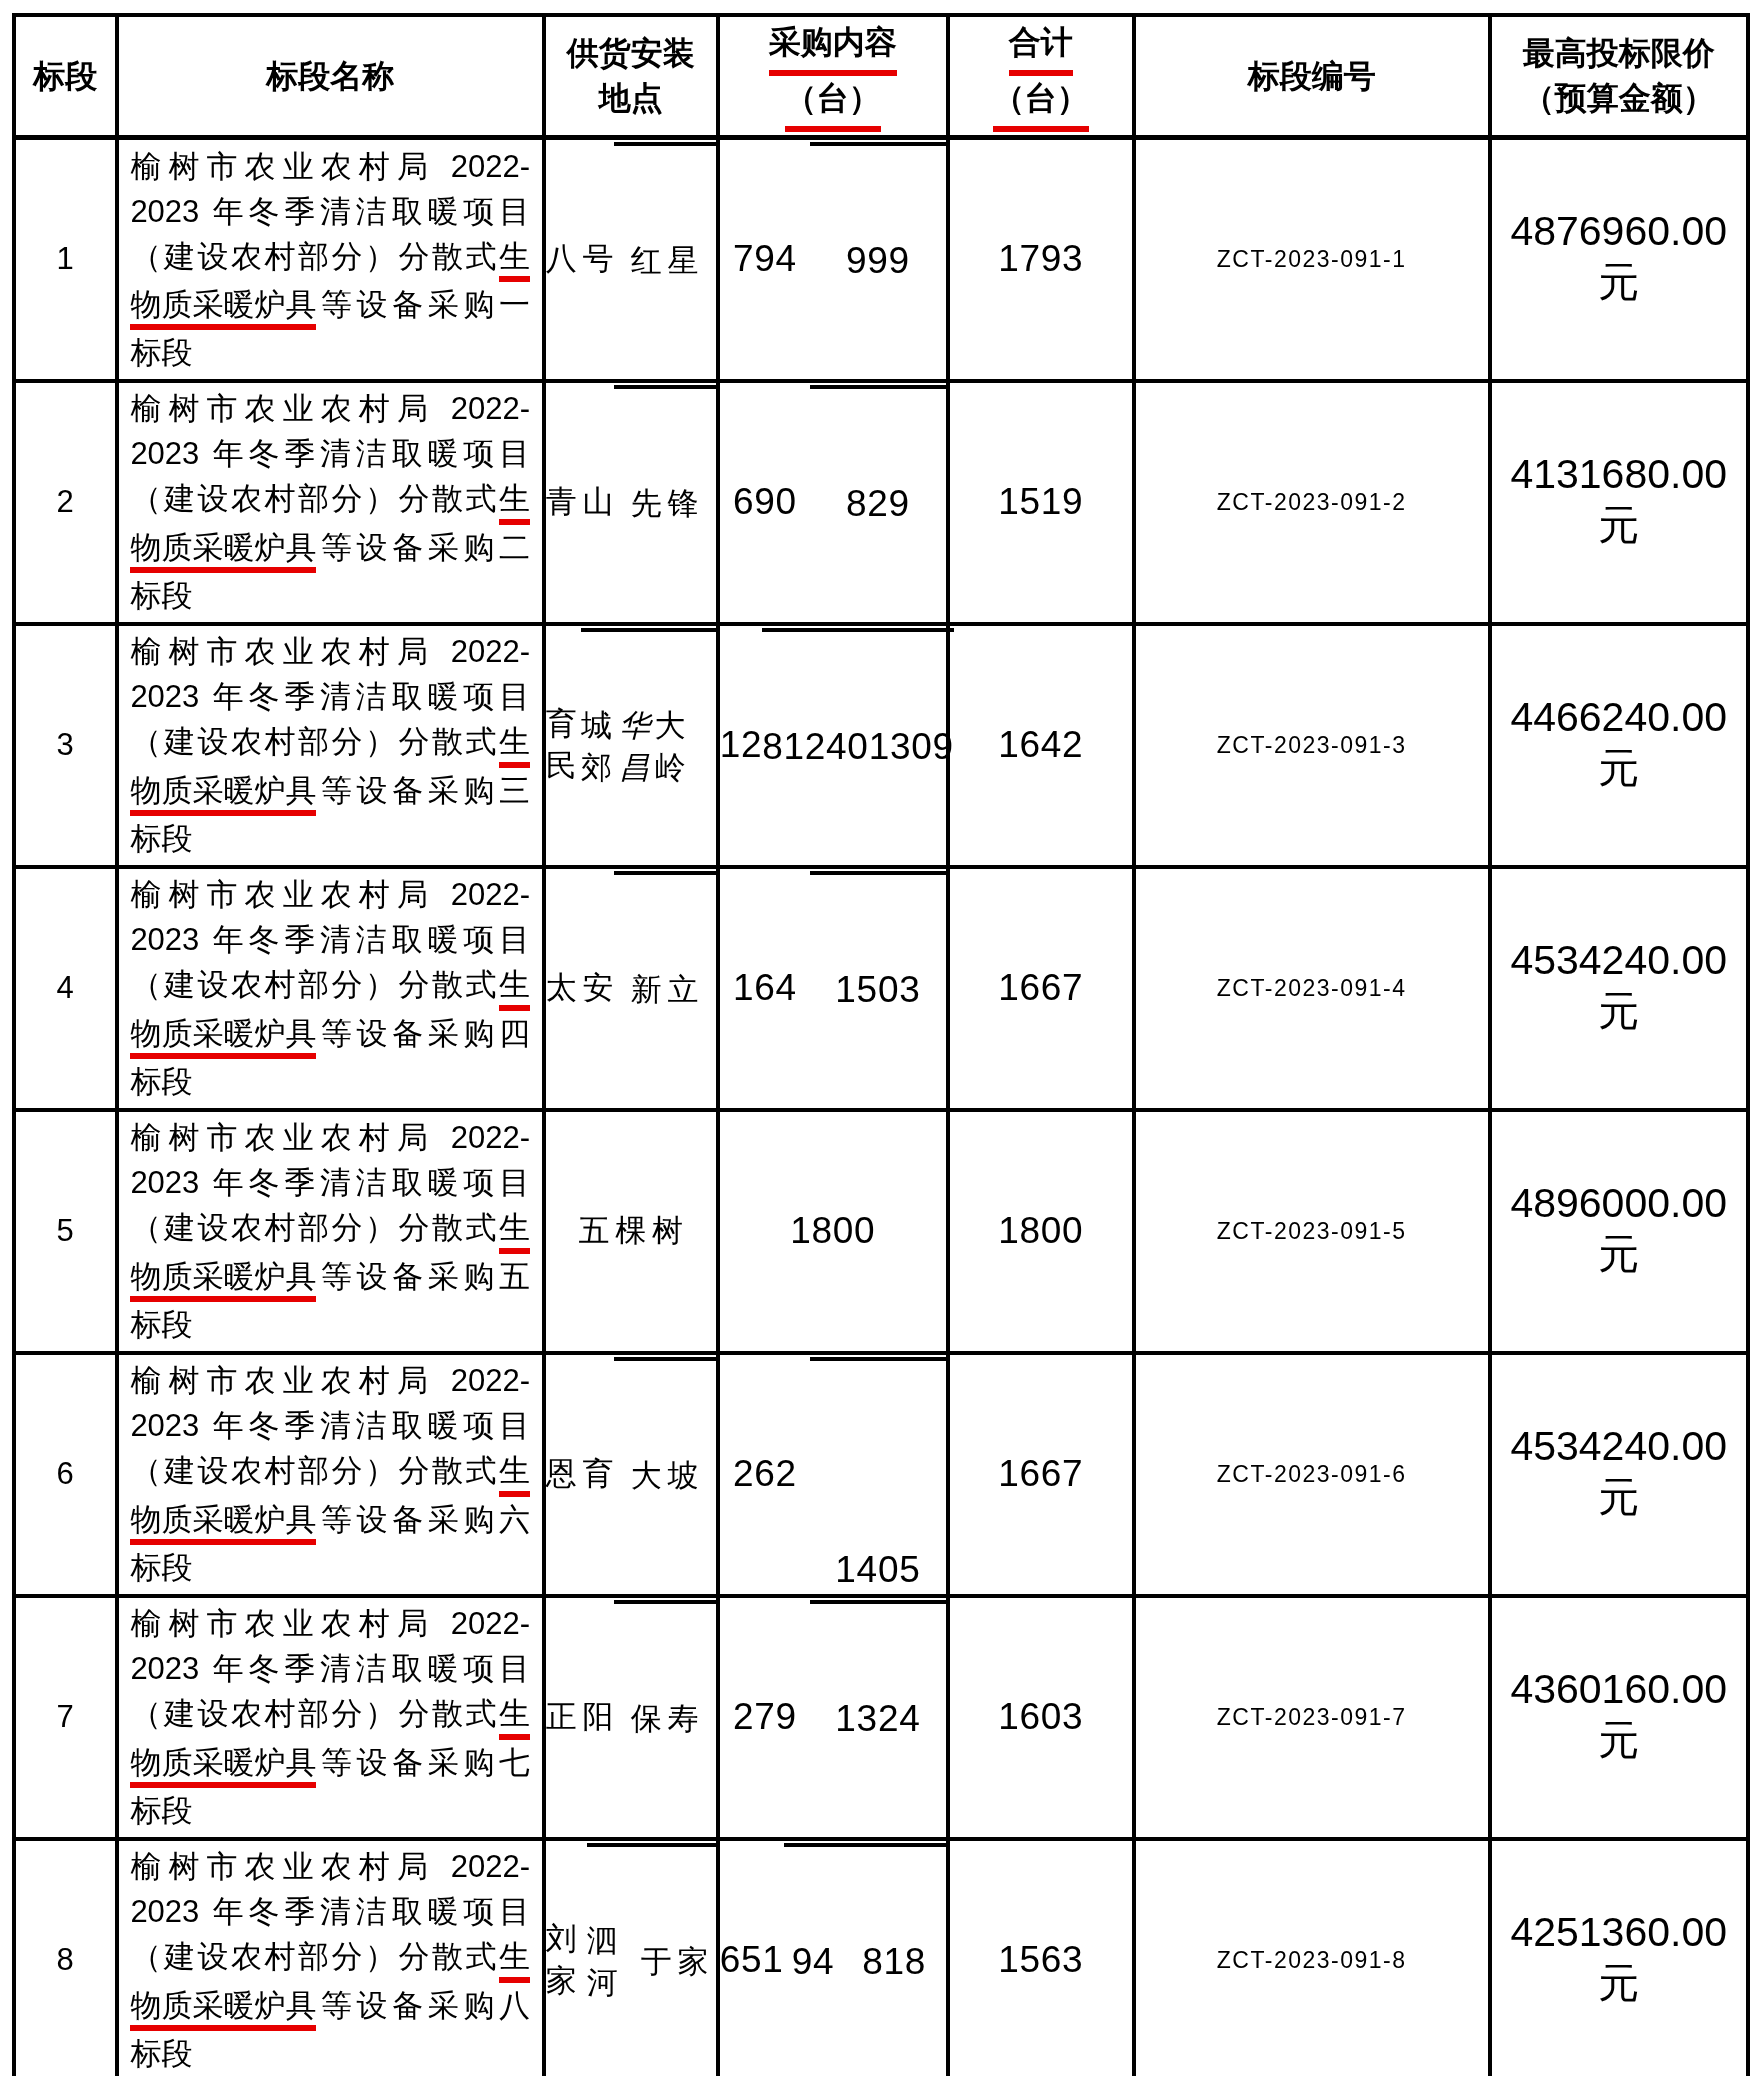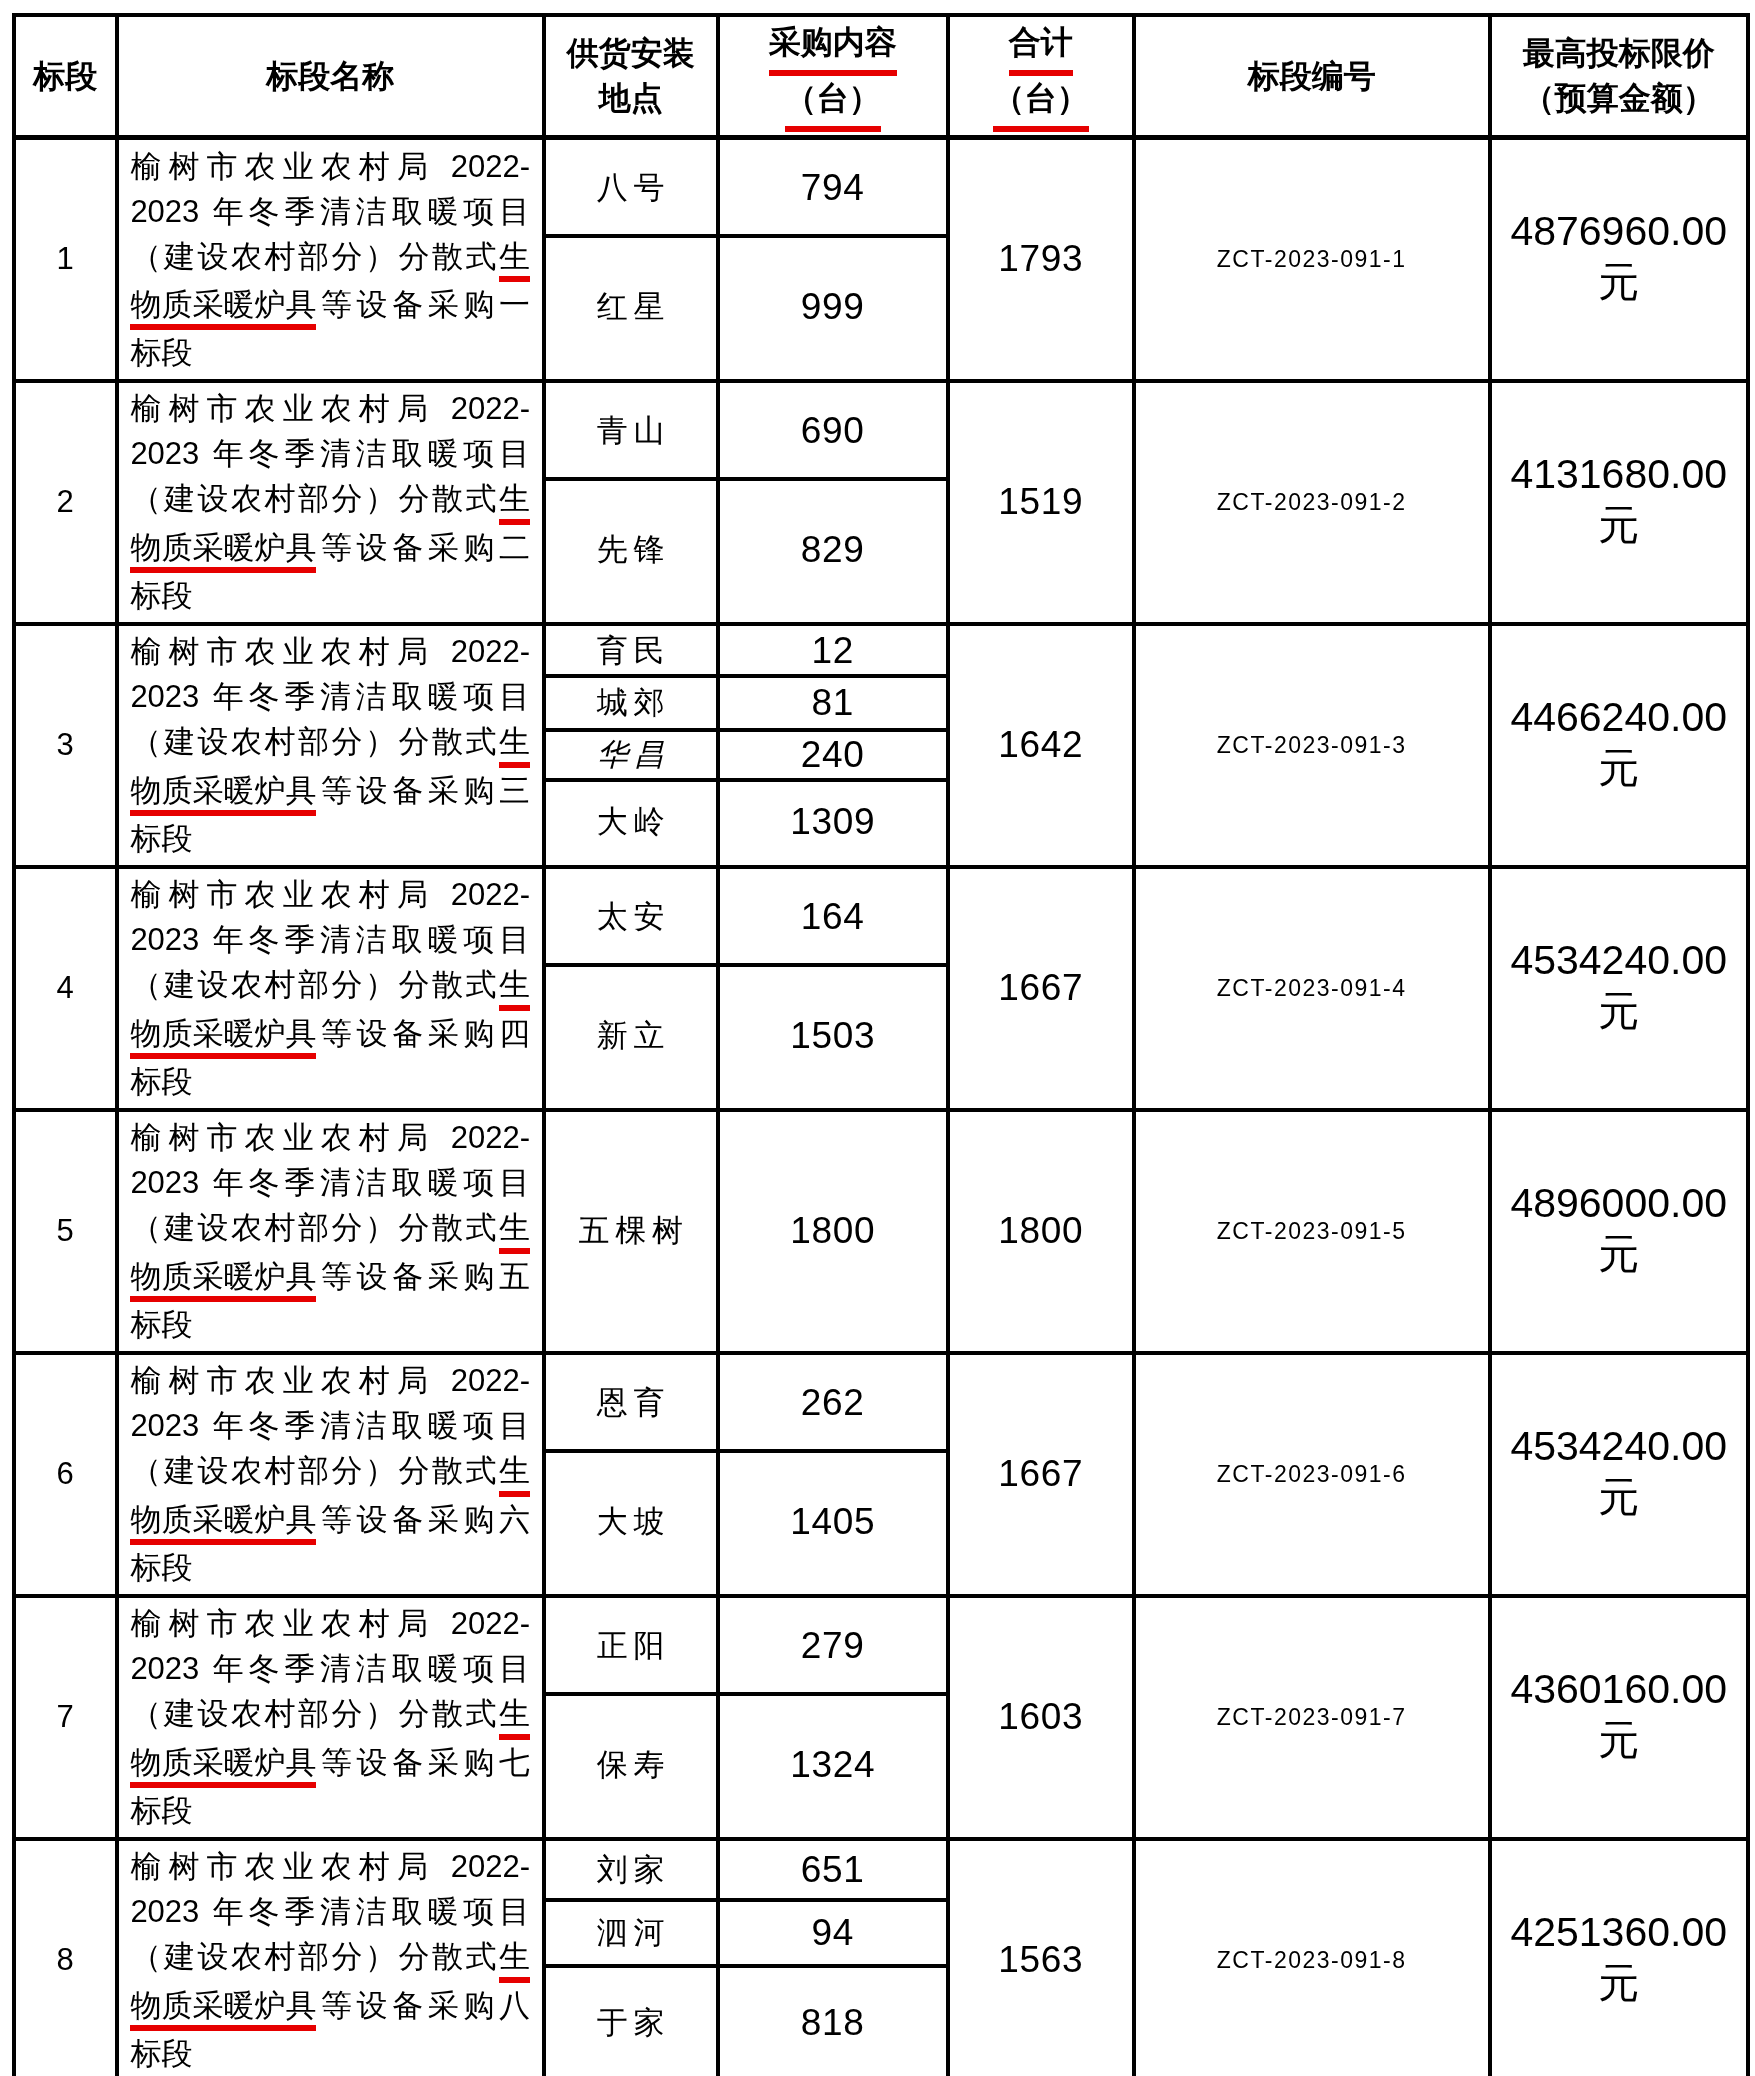--- a/index.html
+++ b/index.html
@@ -30,21 +30,21 @@
   }
   .nline-last { text-align-last:left; }
   .ru {
     display:inline-block;
     border-bottom:6.6px solid var(--red);
     padding-bottom:2.2px;
     line-height:1.1;
   }
   thead .ru { padding-bottom:10px; }
   .sub-td { padding:0; height:243px; }
-  .subcol { display:flex; flex-direction:column; height:234px; width:100%; }
+  .subcol { display:flex; flex-direction:row; height:234px; width:100%; }
   .sub { display:flex; align-items:center; justify-content:center; flex-basis:0; flex-shrink:1; }
   .sub + .sub { border-top:4.4px solid #000; }
   .loc-text { font-size:31px; letter-spacing:5.8px; margin-right:-5.8px; }
 </style>
 </head>
 <body>
 
 <div class="page">
   <table>
     <colgroup>
@@ -286,21 +286,21 @@
               <div class="sub" style="flex-grow: 3;">
                 <span class="loc-text">大坡</span>
               </div>
             </div>
           </td>
           <td class="sub-td">
             <div class="subcol">
               <div class="sub" style="flex-grow: 2;">
                 <span class="num">262</span>
               </div>
-              <div class="sub" style="flex-grow: 3;">
+              <div class="sub" style="flex-grow: 3; align-items: flex-end;">
                 <span class="num">1405</span>
               </div>
             </div>
           </td>
           <td class="t-center"><span class="num">1667</span></td>
           <td class="t-center"><span class="code-text">ZCT-2023-091-6</span></td>
           <td class="t-center"><span class="price-text">4534240.00 元</span></td>
         </tr>
         <tr class="row">
           <td class="t-center"><span class="lot-number">7</span></td>

